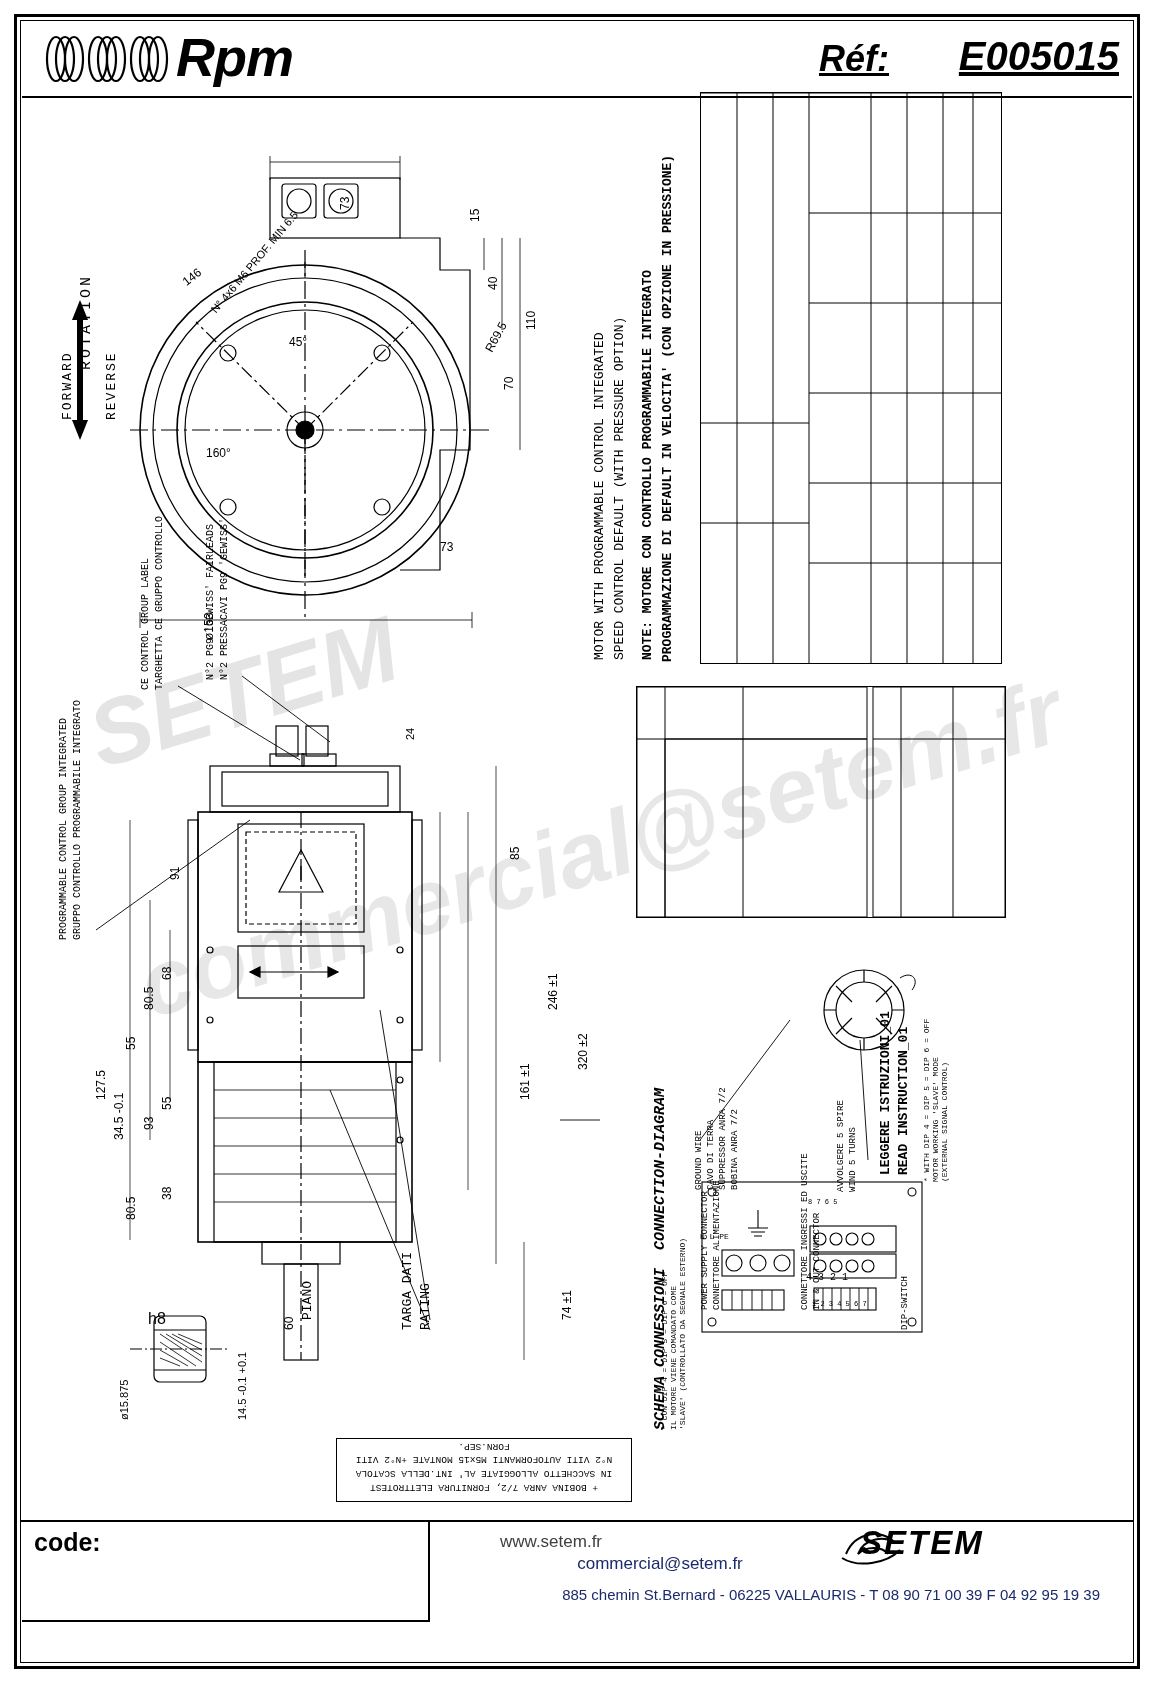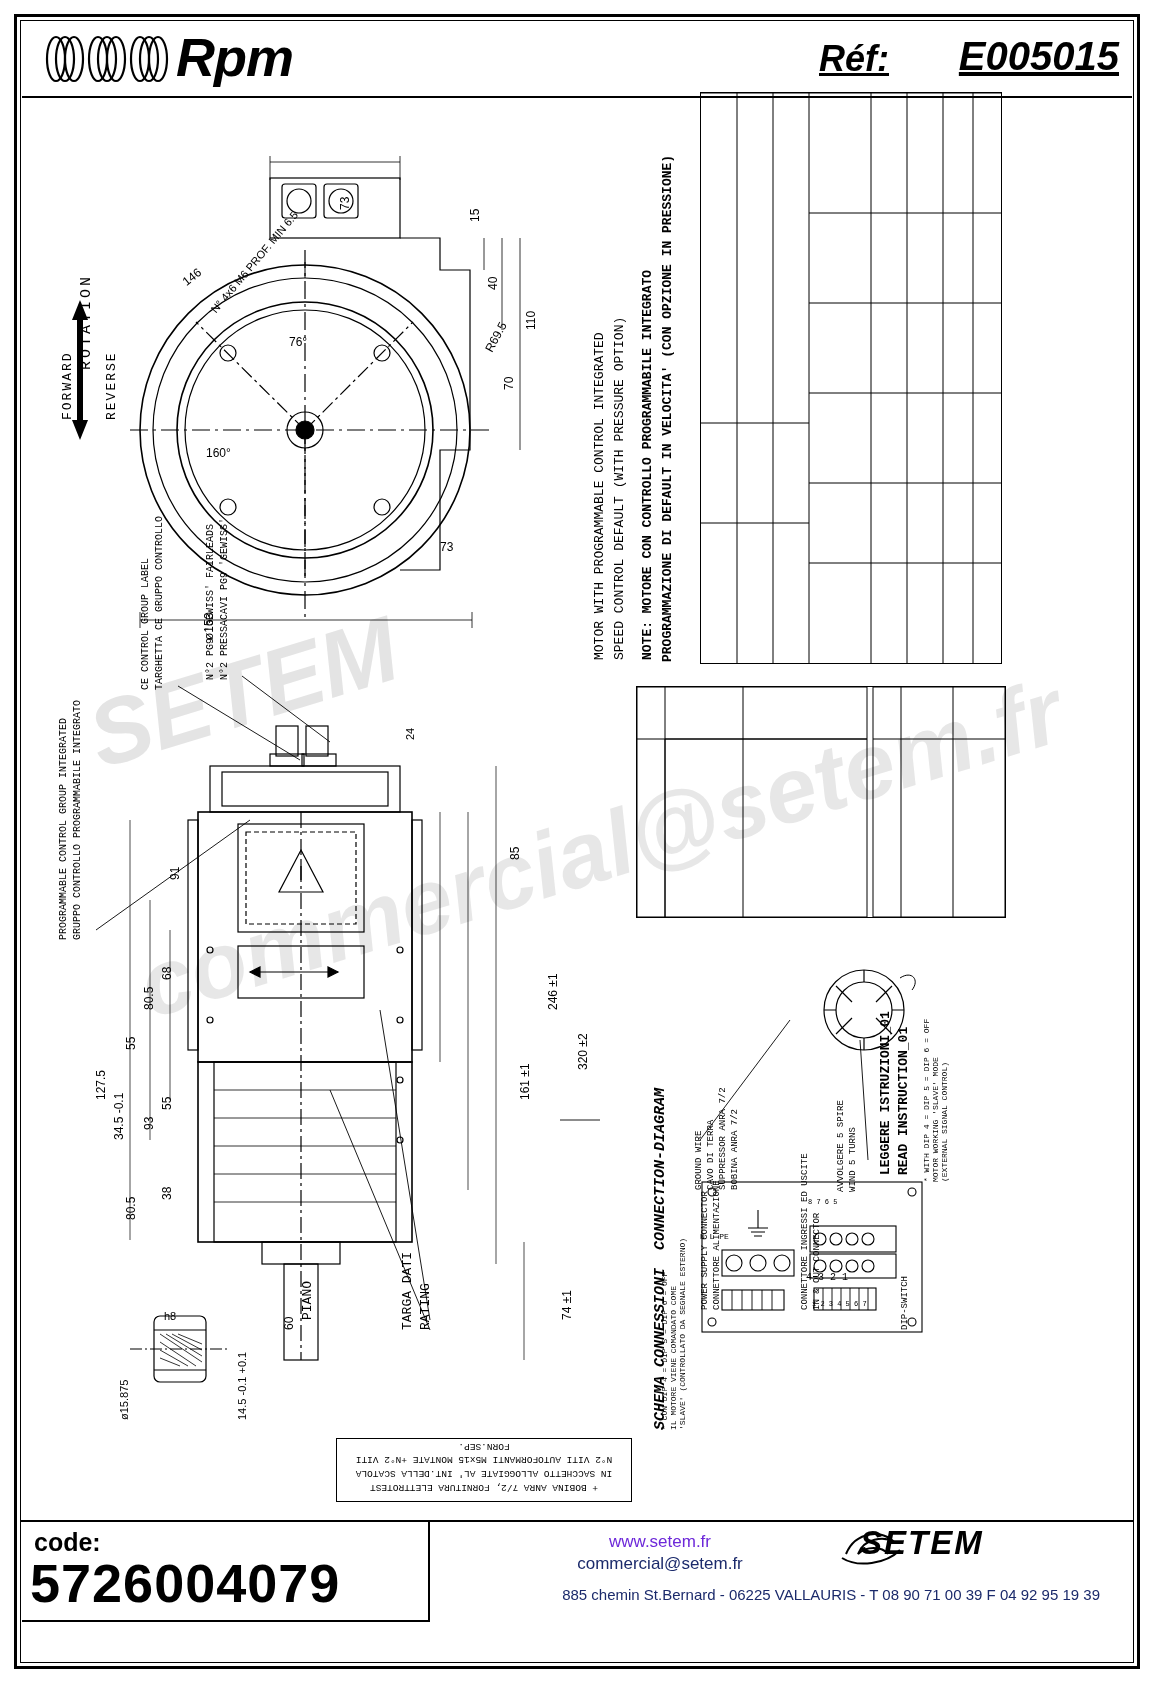--- a/index.html
+++ b/index.html
@@ -12,21 +12,21 @@
   
   .logo-rpm{position:absolute;left:36px;top:30px;font-style:italic;font-weight:bold;font-size:54px;letter-spacing:-1px;}
   .coils{position:absolute;left:36px;top:33px;width:150px;height:46px;}
   .ref-lab{position:absolute;right:265px;top:38px;font-style:italic;font-weight:bold;font-size:36px;text-decoration:underline;}
   .ref-val{position:absolute;right:35px;top:34px;font-style:italic;font-weight:bold;font-size:40px;text-decoration:underline;margin-left:13px;}
 
   
   .botline{position:absolute;left:20px;top:1520px;width:1114px;border-top:2px solid #000;}
   .code-lab{position:absolute;left:34px;top:1528px;font-size:25px;font-weight:bold;}
   .code-val{position:absolute;left:30px;top:1552px;font-size:54px;font-weight:bold;letter-spacing:1px;}
-  .web1{position:absolute;left:500px;top:1532px;width:320px;text-align:center;font-size:17px;color:#6d28d9;}
+  .web1{position:absolute;left:500px;top:1532px;width:320px;text-align:left;font-size:17px;color:#404040;}
   .web2{position:absolute;left:500px;top:1554px;width:320px;text-align:center;font-size:17px;color:#1b2a6b;}
   .addr{position:absolute;left:440px;top:1586px;width:660px;text-align:right;font-size:15px;color:#1b2a6b;}
   .setem-logo{position:absolute;left:860px;top:1524px;font-style:italic;font-weight:bold;font-size:33px;letter-spacing:2px;}
 
   
   .wm{position:absolute;left:70px;top:540px;width:1000px;font-size:92px;font-weight:bold;font-style:italic;color:rgba(120,120,120,0.20);transform:rotate(-17deg);white-space:nowrap;pointer-events:none;}
   .wm2{position:absolute;left:120px;top:790px;width:1000px;font-size:92px;font-weight:bold;font-style:italic;color:rgba(120,120,120,0.18);transform:rotate(-17deg);white-space:nowrap;pointer-events:none;}
 
   
   .ln{position:absolute;background:#000;}
@@ -138,21 +138,21 @@
     </g>
   </svg>
 
   <div class="dimv" style="left:338px;top:210px;">73</div>
   <div class="dimv" style="left:468px;top:222px;">15</div>
   <div class="dimv" style="left:486px;top:290px;">40</div>
   <div class="dimv" style="left:524px;top:330px;">110</div>
   <div class="dim" style="left:182px;top:270px;transform:rotate(-38deg);">146</div>
   <div class="dimv" style="left:502px;top:390px;">70</div>
   <div class="dim" style="left:480px;top:330px;transform:rotate(-62deg);">R69.5</div>
-  <div class="dim" style="left:289px;top:335px;">76°</div>
+  <div class="dim" style="left:289px;top:335px;">45°</div>
   <div class="dim" style="left:206px;top:446px;">160°</div>
   <div class="dim" style="left:440px;top:540px;">73</div>
   <div class="dimv" style="left:202px;top:640px;">ø153</div>
   <div class="dim" style="left:190px;top:256px;transform:rotate(-50deg);font-size:11px;">N° 4x6 M6 PROF. MIN 6.5</div>
   <div class="dimv" style="left:404px;top:740px;font-size:11px;">24</div>
 
   <div class="note" style="left:592px;top:660px;">MOTOR WITH PROGRAMMABLE CONTROL INTEGRATED</div>
   <div class="note" style="left:612px;top:660px;">SPEED CONTROL DEFAULT (WITH PRESSURE OPTION)</div>
   <div class="note" style="left:640px;top:660px;font-weight:bold;">NOTE: MOTORE CON CONTROLLO PROGRAMMABILE INTEGRATO</div>
   <div class="note" style="left:660px;top:662px;font-weight:bold;">PROGRAMMAZIONE DI DEFAULT IN VELOCITA' (CON OPZIONE IN PRESSIONE)</div>
@@ -280,21 +280,21 @@
         <line x1="62" y1="34" x2="92" y2="50"></line>
           <line x1="68" y1="34" x2="92" y2="44"></line>
         <line x1="50" y1="42" x2="86" y2="66"></line>
           <line x1="50" y1="50" x2="78" y2="66"></line>
         <line x1="50" y1="58" x2="70" y2="66"></line>
       </g>
       <line x1="20" y1="49" x2="120" y2="49" stroke-dasharray="12 3 2 3"></line>
     </g>
   </svg>
   <div class="dimv" style="left:118px;top:1420px;font-size:11px;">ø15.875</div>
-  <div class="dim" style="left:164px;top:1310px;font-size:11px;">h8</div>
+  <div class="dim" style="left:148px;top:1310px;font-size:16px;">h8</div>
   <div class="dimv" style="left:236px;top:1420px;font-size:11px;">14.5 -0.1  +0.1</div>
 
   <div class="bx" style="left:336px;top:1438px;width:296px;height:64px;border:1px solid #000;">
     <div style="transform:rotate(180deg);font-size:9.5px;font-family:'Liberation Mono',monospace;text-align:center;line-height:1.45;padding-top:6px;">
       <div>+ BOBINA ANRA 7/2, FORNITURA ELETTROTEST</div>
       <div>IN SACCHETTO ALLOGGIATE AL' INT.DELLA SCATOLA</div>
       <div>N°2 VITI AUTOFORMANTI M5x15 MONTATE +N°2 VITI FORN.SEP.</div>
     </div>
   </div>
 
@@ -419,21 +419,20 @@
       <line x1="430" y1="1330" x2="330" y2="1090"></line>
       <line x1="600" y1="1120" x2="560" y2="1120" stroke-dasharray="0"></line>
       <line x1="700" y1="1140" x2="790" y2="1020"></line>
       <line x1="868" y1="1160" x2="860" y2="1040"></line>
     </g>
   </svg>
 
   <div class="botline"></div>
   <div class="bx" style="left:22px;top:1522px;width:408px;height:100px;border-right:2px solid #000;border-bottom:2px solid #000;"></div>
   <div class="code-lab">code:</div>
-  <div class="code-val">5726004079</div>
   <div class="web1">www.setem.fr</div>
   <div class="web2">commercial@setem.fr</div>
   <div class="addr">885 chemin St.Bernard  -  06225 VALLAURIS  -  T 08 90 71 00 39   F 04 92 95 19 39</div>
   <svg width="72" height="44" style="left:836px;top:1524px;">
     <g stroke="#000" fill="none" stroke-width="2">
       <path d="M10 30 C20 6 48 6 58 18 C48 12 28 14 22 30 C30 22 46 22 52 30"></path>
       <path d="M6 34 C22 44 50 40 64 26"></path>
     </g>
   </svg>
   <div class="setem-logo">SETEM</div>

